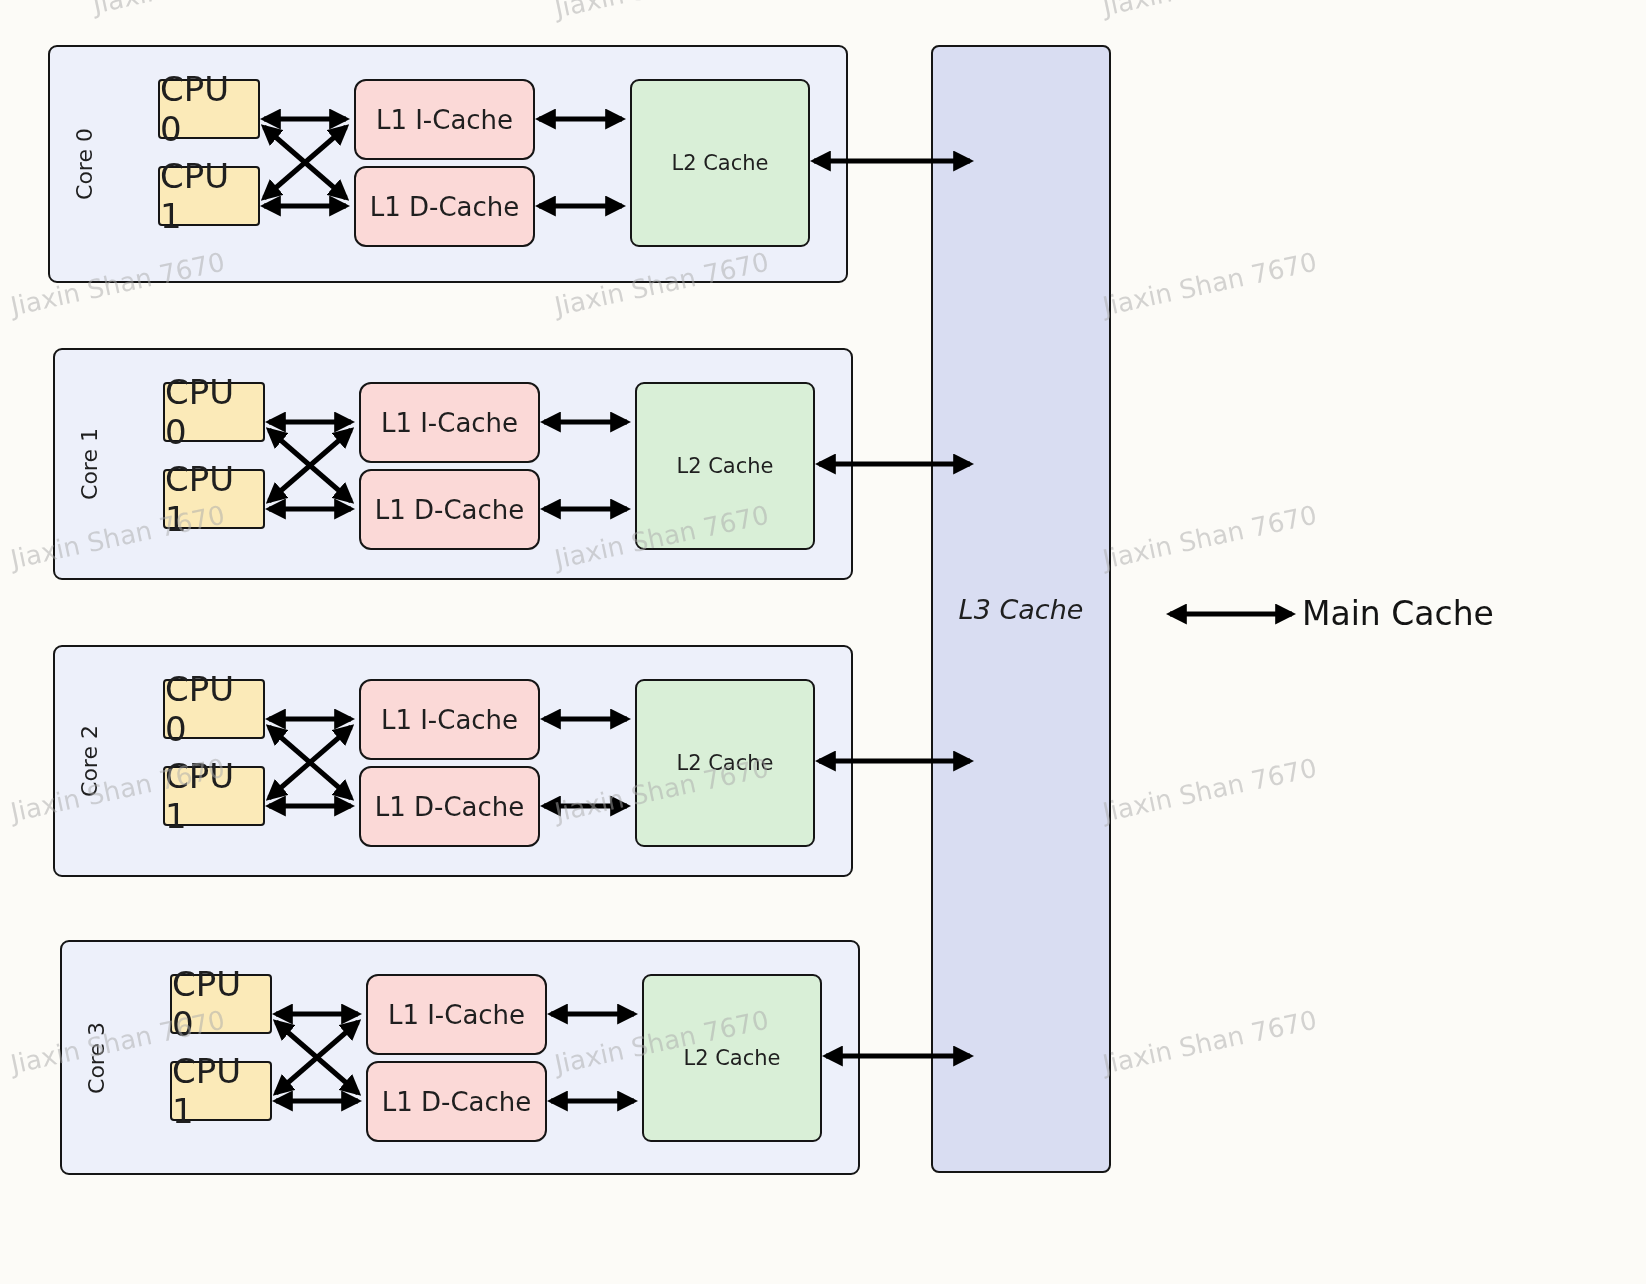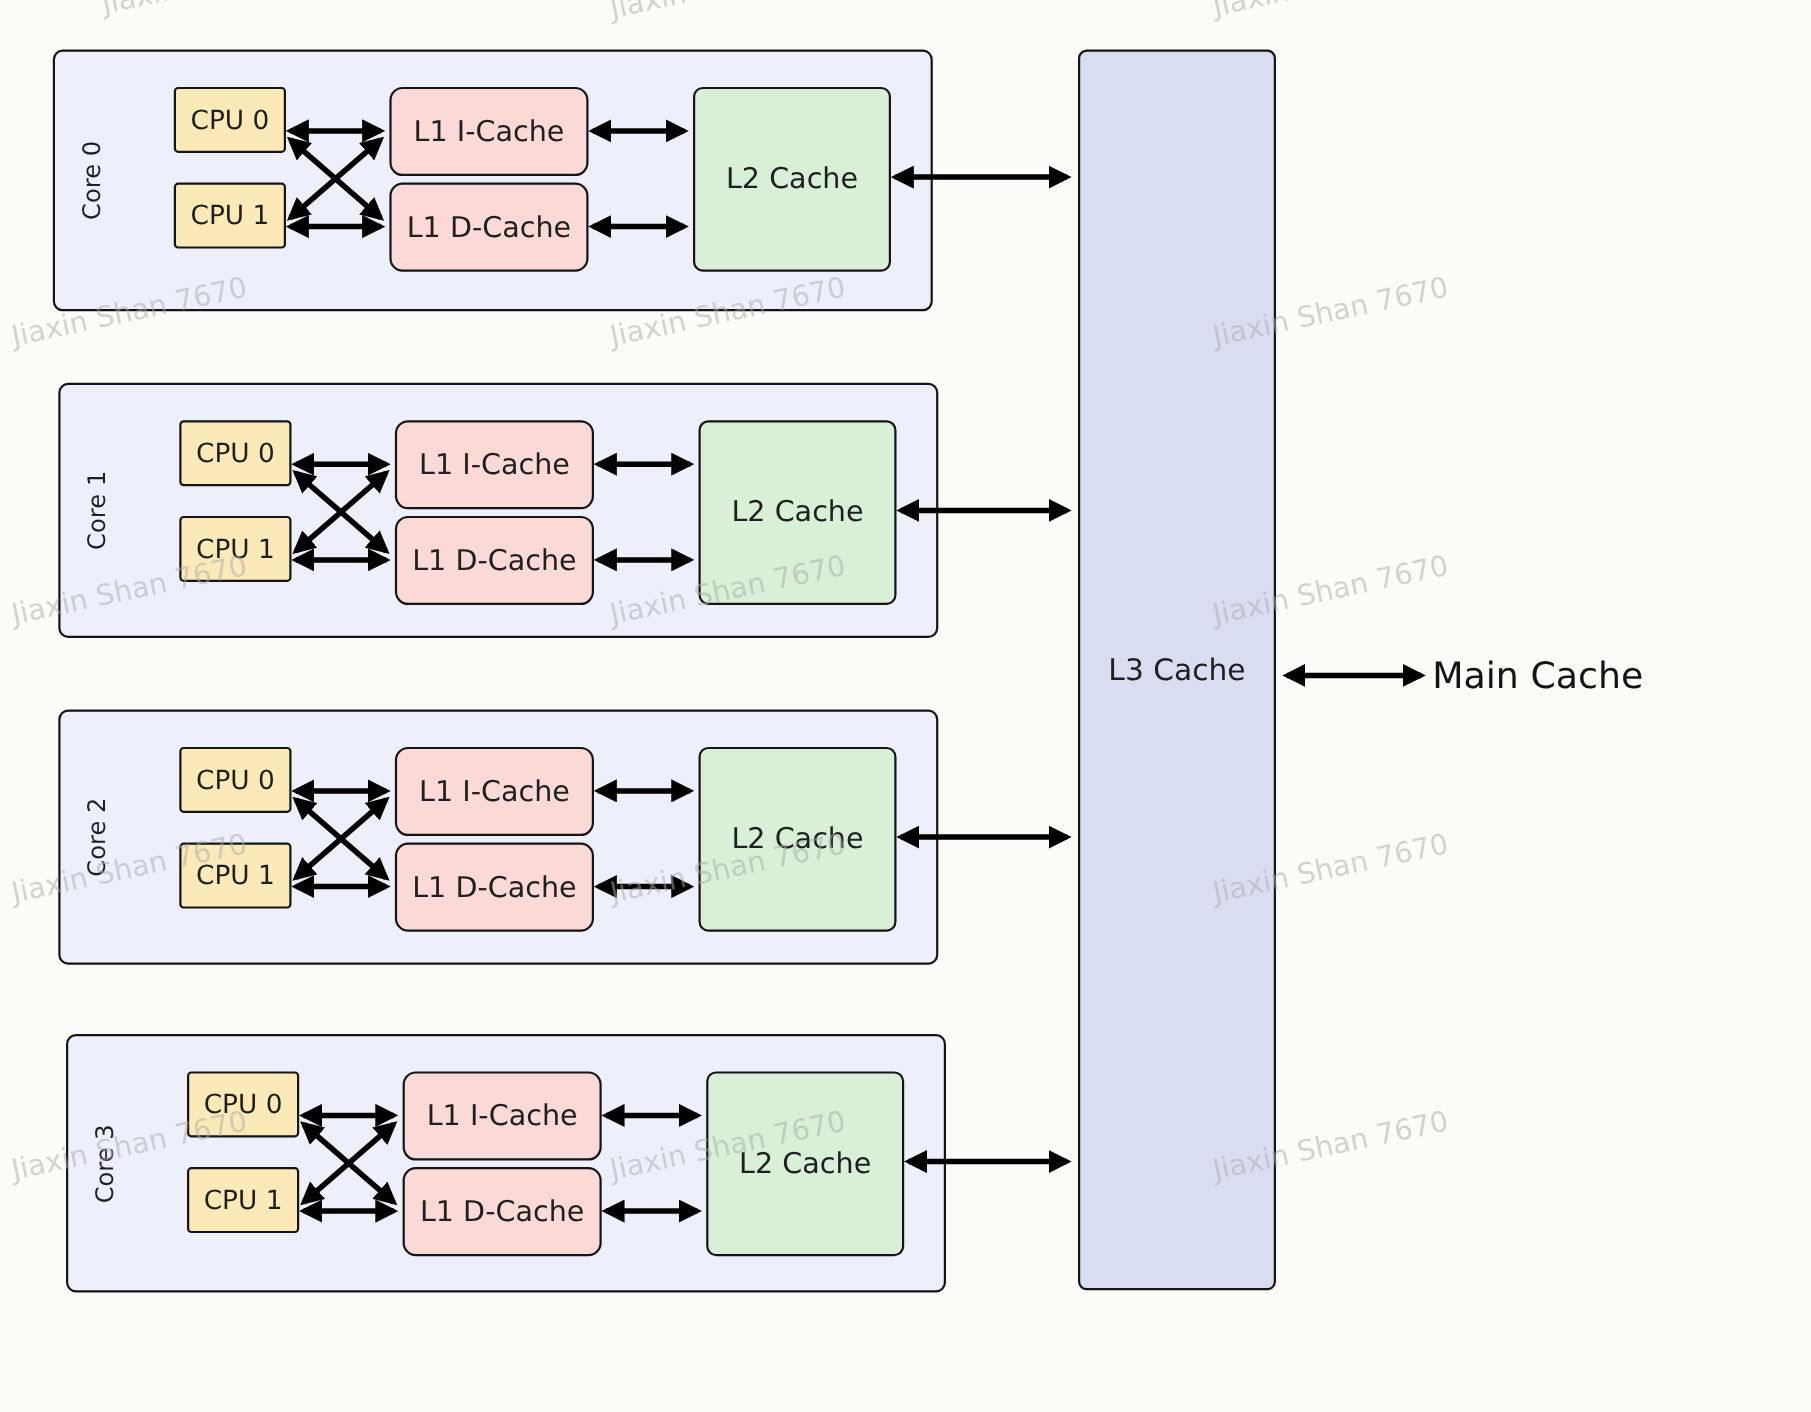--- a/index.html
+++ b/index.html
@@ -34,35 +34,35 @@
     top: 50%;
     transform: translate(-50%, -50%) rotate(-90deg);
     font-size: 22px;
     color: #1f1f1f;
     white-space: nowrap;
   }
   .cpu {
     width: 102px; height: 60px;
     border-radius: 4px;
     background: var(--cpu, #fbeab8);
-    font-size: 24px;
+    font-size: 34px;
     z-index: 2;
   }
   .l1 {
     width: 181px; height: 81px;
     border-radius: 12px;
     background: var(--l1, #fbd9d7);
     font-size: 26px;
     z-index: 2;
   }
   .l2 {
     width: 180px; height: 168px;
     border-radius: 9px;
     background: var(--l2, #d9efd7);
-    font-size: 26px;
+    font-size: 21px;
     z-index: 2;
   }
   .l3 {
     border-radius: 8px;
     background: var(--l3, #d9ddf2);
     font-size: 27px;
     z-index: 2;
   }
   .arrows {
     position: absolute;
@@ -126,21 +126,21 @@
 
   <div class="box core" style="left:60px; top:940px; width:800px; height:235px;">
     <span class="core-label">Core 3</span>
     <div class="box cpu" style="left:108px; top:32px;">CPU 0</div>
     <div class="box cpu" style="left:108px; top:119px;">CPU 1</div>
     <div class="box l1" style="left:304px; top:32px;">L1 I-Cache</div>
     <div class="box l1" style="left:304px; top:119px;">L1 D-Cache</div>
     <div class="box l2" style="left:580px; top:32px;">L2 Cache</div>
   </div>
 
-  <div class="box l3" style="left:980px; top:45px; width:180px; height:1128px;">L3 Cache</div>
+  <div class="box l3" style="left:931px; top:45px; width:180px; height:1128px;font-style:italic;">L3 Cache</div>
 
   <span class="main-memory">Main Cache</span>
 
   <svg class="arrows" width="1646" height="1284" viewBox="0 0 1646 1284">
     <defs>
       <marker id="ah" viewBox="0 0 10 10" refX="8" refY="5" markerWidth="4.2" markerHeight="4.2" orient="auto-start-reverse">
         <path d="M0,0 L10,5 L0,10 z" fill="#000"></path>
       </marker>
     </defs>
 

